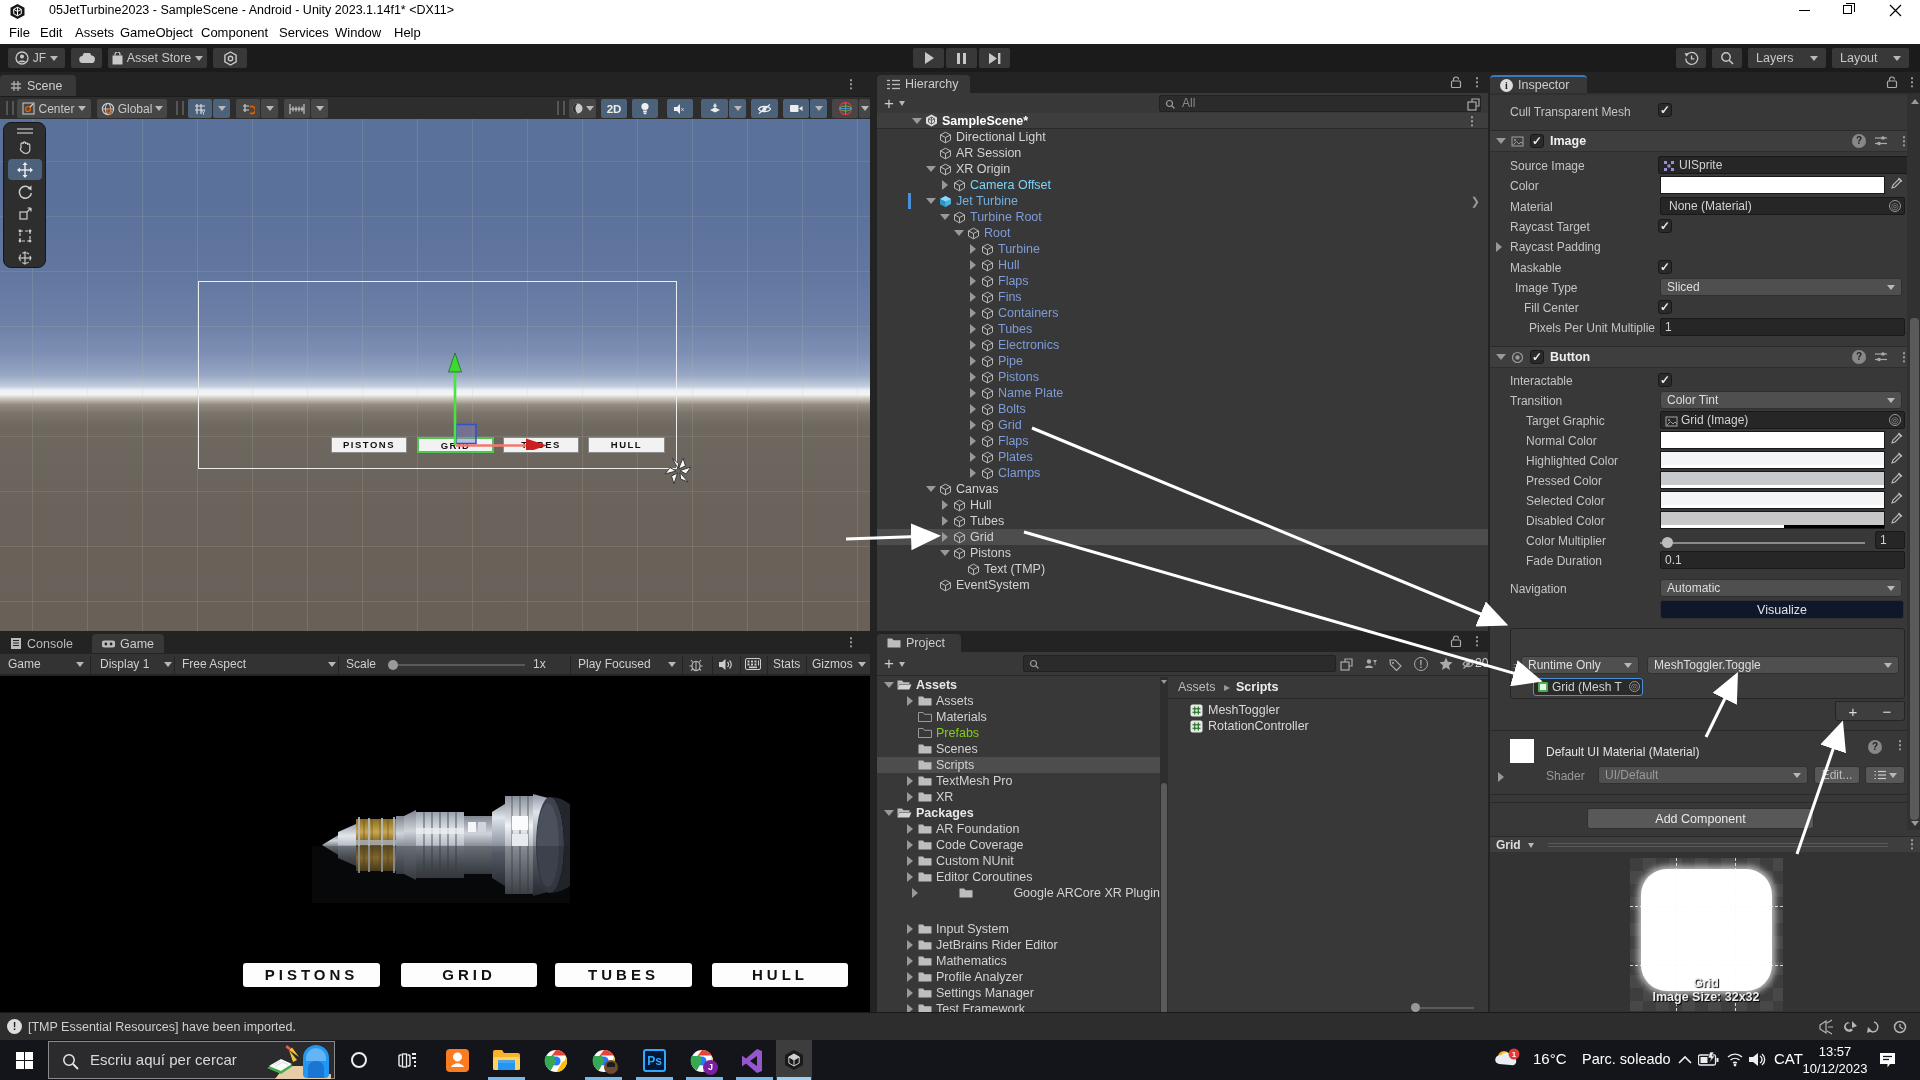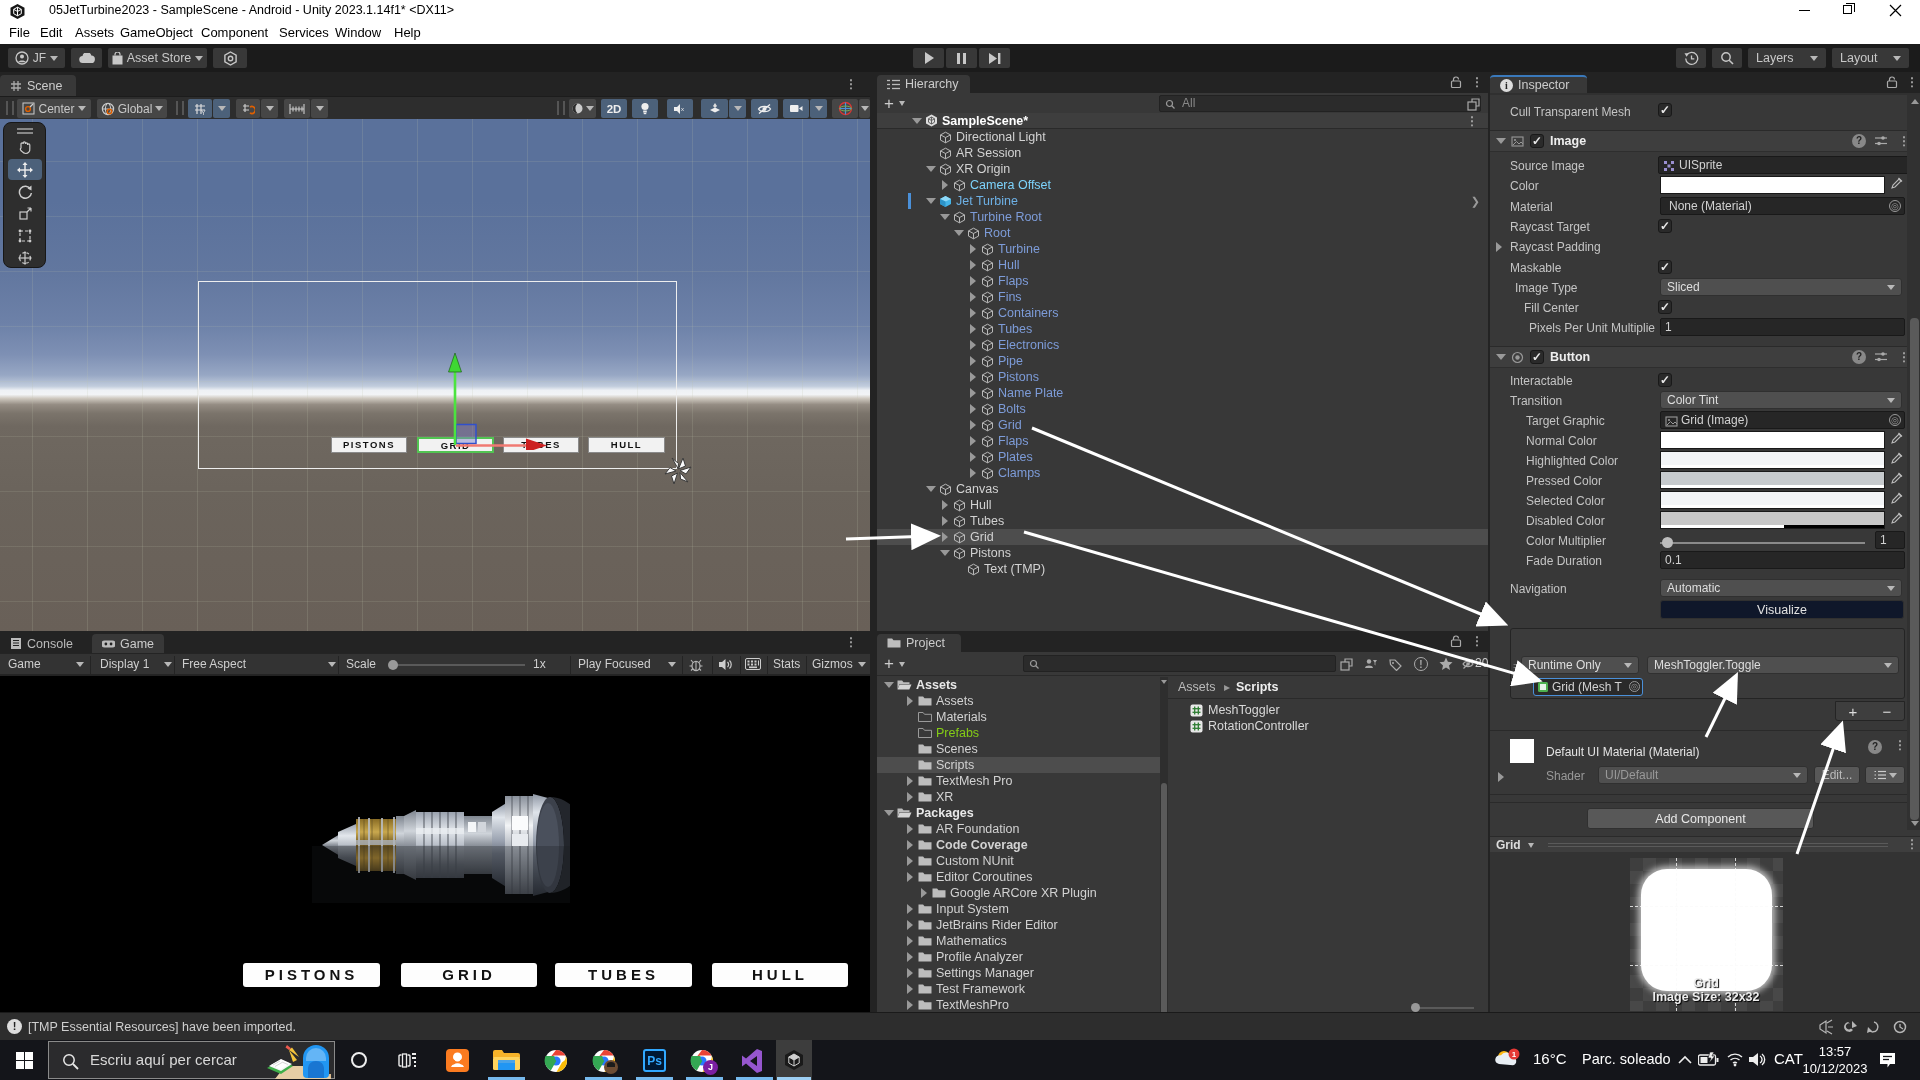--- a/index.html
+++ b/index.html
@@ -794,20 +794,30 @@
   <div class="row" style="padding-left:76px;position:relative">
         <span style="display:inline-block;width:14px;flex:none"></span>
         <svg class="cube" width="13" height="13" viewBox="0 0 13 13">
           <g fill="none" stroke="#b9b9b9" stroke-width="1">
             <path d="M6.5,1.2 L11.5,3.9 L11.5,9.1 L6.5,11.8 L1.5,9.1 L1.5,3.9 Z"></path>
             <path d="M1.5,3.9 L6.5,6.5 L11.5,3.9 M6.5,6.5 L6.5,11.8"></path>
           </g>
         </svg>
         <span style="color:#d2d2d2;font-size:12.5px">Text (TMP)</span>
       </div>
+  <div class="row" style="padding-left:48px;position:relative">
+        <span style="display:inline-block;width:14px;flex:none"></span>
+        <svg class="cube" width="13" height="13" viewBox="0 0 13 13">
+          <g fill="none" stroke="#b9b9b9" stroke-width="1">
+            <path d="M6.5,1.2 L11.5,3.9 L11.5,9.1 L6.5,11.8 L1.5,9.1 L1.5,3.9 Z"></path>
+            <path d="M1.5,3.9 L6.5,6.5 L11.5,3.9 M6.5,6.5 L6.5,11.8"></path>
+          </g>
+        </svg>
+        <span style="color:#d2d2d2;font-size:12.5px">EventSystem</span>
+      </div>
  </div>
 </div>
 
 <div class="abs" style="left:877px;top:631px;width:611px;height:381px;background:#383838;overflow:hidden">
  <div class="abs tabbar" style="left:0;top:0;width:611px;height:21px">
   <div class="tab" style="left:0;width:84px;height:18px;font-size:12.5px"><svg width="14" height="12" viewBox="0 0 14 12">
           <path d="M0.5,1.5 h4.6 l1.4,1.8 h7 v7.2 h-13 Z" fill="#bdbdbd"></path>
         </svg>Project</div>
   <div class="abs" style="left:573px;top:4px"><svg width="12" height="13" viewBox="0 0 12 13">
           <rect x="1.5" y="5" width="9" height="6.5" rx="1" fill="none" stroke="#aaa" stroke-width="1.2"></rect>
@@ -913,49 +923,49 @@
         </svg>
         <span style="color:#e8e8e8;font-weight:bold;font-size:12.5px">Packages</span>
       </div>
   <div class="row" style="padding-left:27px;">
         <span class="tri triright" style="margin:0 5px 0 3px"></span>
         <svg class="cube" width="14" height="12" viewBox="0 0 14 12">
           <path d="M0.5,1.5 h4.6 l1.4,1.8 h7 v7.2 h-13 Z" fill="#bdbdbd"></path>
         </svg>
         <span style="color:#d2d2d2;font-size:12.5px">AR Foundation</span>
       </div>
-  <div class="row" style="padding-left:27px;font-weight:bold;">
+  <div class="row" style="padding-left:27px;">
         <span class="tri triright" style="margin:0 5px 0 3px"></span>
         <svg class="cube" width="14" height="12" viewBox="0 0 14 12">
           <path d="M0.5,1.5 h4.6 l1.4,1.8 h7 v7.2 h-13 Z" fill="#bdbdbd"></path>
         </svg>
         <span style="color:#d2d2d2;font-size:12.5px">Code Coverage</span>
       </div>
   <div class="row" style="padding-left:27px;">
         <span class="tri triright" style="margin:0 5px 0 3px"></span>
         <svg class="cube" width="14" height="12" viewBox="0 0 14 12">
           <path d="M0.5,1.5 h4.6 l1.4,1.8 h7 v7.2 h-13 Z" fill="#bdbdbd"></path>
         </svg>
         <span style="color:#d2d2d2;font-size:12.5px">Custom NUnit</span>
       </div>
   <div class="row" style="padding-left:27px;">
         <span class="tri triright" style="margin:0 5px 0 3px"></span>
         <svg class="cube" width="14" height="12" viewBox="0 0 14 12">
           <path d="M0.5,1.5 h4.6 l1.4,1.8 h7 v7.2 h-13 Z" fill="#bdbdbd"></path>
         </svg>
         <span style="color:#d2d2d2;font-size:12.5px">Editor Coroutines</span>
       </div>
-  <div class="row" style="padding-left:41px;">
+  <div class="row" style="padding-left:32px;justify-content:space-between;">
         <span class="tri triright" style="margin:0 5px 0 3px"></span>
         <svg class="cube" width="14" height="12" viewBox="0 0 14 12">
           <path d="M0.5,1.5 h4.6 l1.4,1.8 h7 v7.2 h-13 Z" fill="#bdbdbd"></path>
         </svg>
         <span style="color:#d2d2d2;font-size:12.5px">Google ARCore XR Plugin</span>
       </div>
-  <div class="row" style="padding-left:27px;">
+  <div class="row" style="padding-left:27px;margin-top:20px;">
         <span class="tri triright" style="margin:0 5px 0 3px"></span>
         <svg class="cube" width="14" height="12" viewBox="0 0 14 12">
           <path d="M0.5,1.5 h4.6 l1.4,1.8 h7 v7.2 h-13 Z" fill="#bdbdbd"></path>
         </svg>
         <span style="color:#d2d2d2;font-size:12.5px">Input System</span>
       </div>
   <div class="row" style="padding-left:27px;">
         <span class="tri triright" style="margin:0 5px 0 3px"></span>
         <svg class="cube" width="14" height="12" viewBox="0 0 14 12">
           <path d="M0.5,1.5 h4.6 l1.4,1.8 h7 v7.2 h-13 Z" fill="#bdbdbd"></path>

